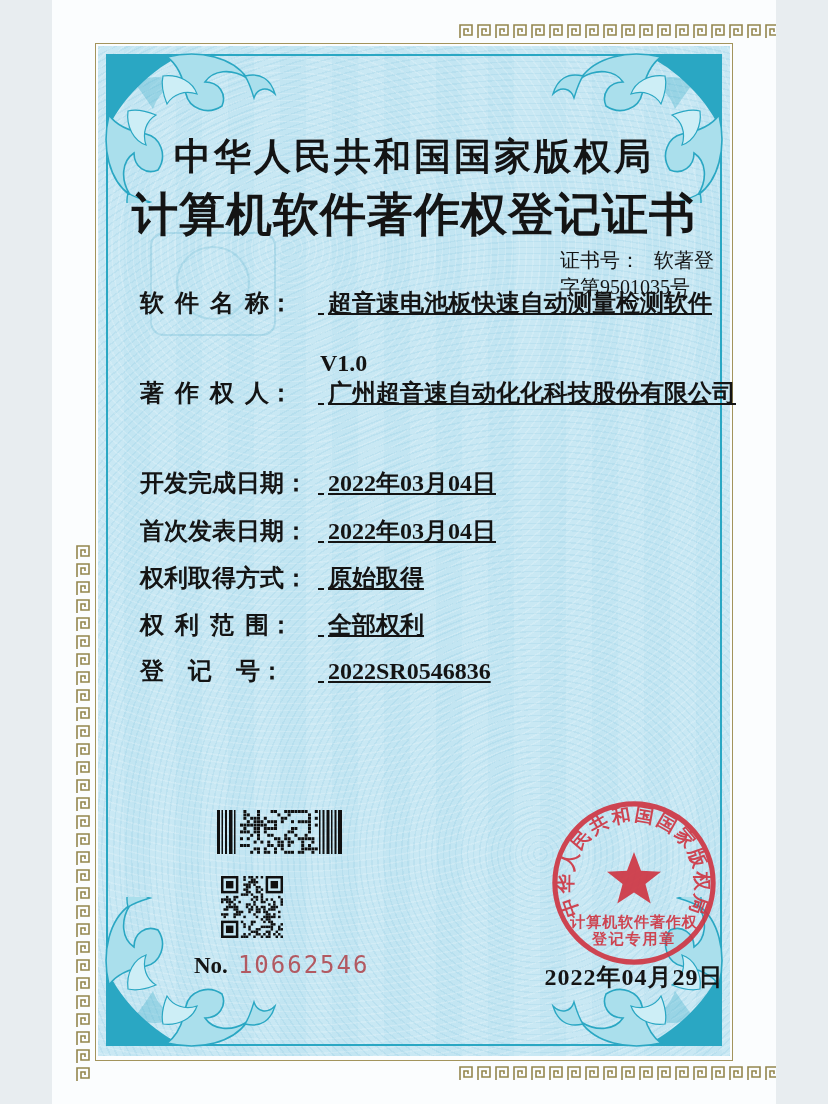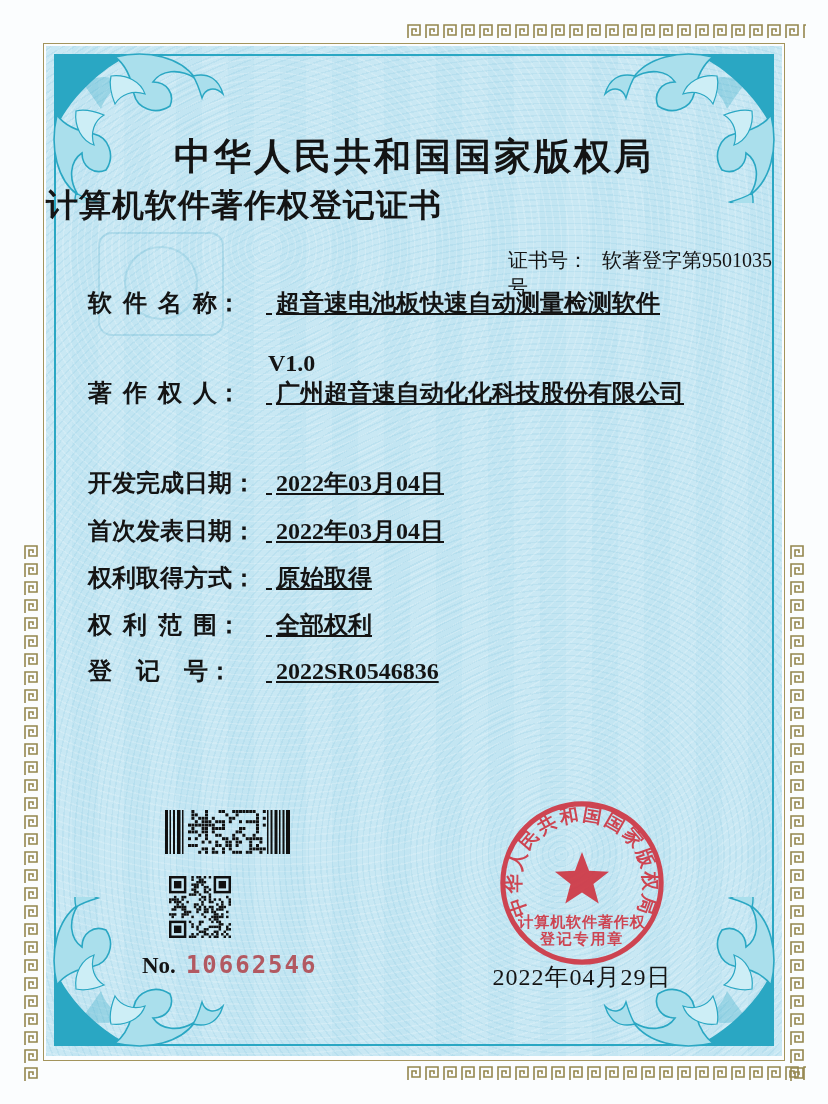--- a/index.html
+++ b/index.html
@@ -1,17 +1,17 @@
 <!DOCTYPE html>
 <html><head>
 <meta charset="utf-8">
 <style>
   html,body{margin:0;padding:0;background:#e8edf0;}
   .page{
-    position:relative; width:828px; height:1104px; margin:0 auto;
+    position:relative; width:724px; height:1104px; margin:0 auto;
     background:#fbfdfe; overflow:hidden;
     font-family:"Liberation Serif","DejaVu Serif",serif;
     color:#141414;
   }
   
   svg.fret{position:absolute; overflow:hidden;}
   .fret-top   {left:22px; top:22px;    width:784px; height:18px;}
   .fret-bottom{left:22px; top:1064px;  width:784px; height:18px;}
   .fret-left  {left:22px; top:22px;    width:18px;  height:1060px;}
   .fret-right {left:788px; top:22px;   width:18px;  height:1060px;}
@@ -34,43 +34,43 @@
   .c-bl{left:7px; bottom:9px; transform:scaleY(-1);}
   .c-br{right:7px; bottom:9px; transform:rotate(180deg);}
   
   .emblem{position:absolute; left:52px; top:186px; width:122px; height:100px;
     border:2px solid rgba(70,165,195,.22); border-radius:14px;}
   .emblem .inner-circle{position:absolute; left:24px; top:12px; width:70px; height:70px;
     border:2px solid rgba(70,165,195,.20); border-radius:50%;}
   
   .authority{position:absolute; left:0; right:0; top:86px; text-align:center;
     font-size:37px; font-weight:bold; letter-spacing:3px;}
-  .cert-title{position:absolute; left:0; right:0; top:138px; text-align:left;
-    font-size:32px; font-weight:bold; letter-spacing:1px;}
+  .cert-title{position:absolute; left:0; right:0; top:138px; text-align:center;
+    font-size:46px; font-weight:bold; letter-spacing:1px;}
   .cert-no{position:absolute; left:462px; top:201px; font-size:20px; font-weight:normal;}
   .cert-no .gap{display:inline-block; width:14px;}
   
   .row{position:absolute; left:42px; font-size:24px; font-weight:bold; white-space:nowrap;text-decoration:underline;}
   .row .lbl{display:inline-block; min-width:178px; word-spacing:5px;}
   .row .val{margin-left:4px;}
   .val2{position:absolute; left:222px; font-size:24px; font-weight:bold;margin-top:32px;}
   
   .statement{position:absolute; left:40px; top:660px; width:674px;
     font-size:23px; font-weight:bold; line-height:43px;
     text-indent:2em; text-align:justify;}
   
   #barcode{position:absolute; left:119px; top:764px;}
   #qrcode{position:absolute; left:122px; top:830px;}
   .serial{position:absolute; left:96px; top:905px; font-size:23px; font-weight:bold;}
   .serial .num{font-family:"DejaVu Sans Mono","Liberation Mono",monospace;
-    color:#b25961; font-size:24px; letter-spacing:2px; font-weight:bold; margin-left:10px;}
+    color:#b25961; font-size:24px; letter-spacing:2px; font-weight:normal; margin-left:10px;}
   
   #seal{position:absolute; left:450px; top:751px; width:172px; height:172px;}
   .issue-date{position:absolute; left:426px; top:915px; width:220px; text-align:center;
-    font-size:24px; font-weight:normal; letter-spacing:1px;}
+    font-size:24px; font-weight:bold; letter-spacing:1px;}
   .hidden-defs{position:absolute; width:0; height:0; overflow:hidden;}
 </style>
 </head>
 <body>
 
 <svg class="hidden-defs" aria-hidden="true">
   <symbol id="fretUnit" viewBox="0 0 18 18">
     <path d="M3,16 L3,3 L15,3 L15,13 L7,13 L7,7 L11,7 L11,10" fill="none" stroke="#94864e" stroke-width="1.6"></path>
   </symbol>
   <symbol id="cornerFlourish" viewBox="0 0 172 150">

